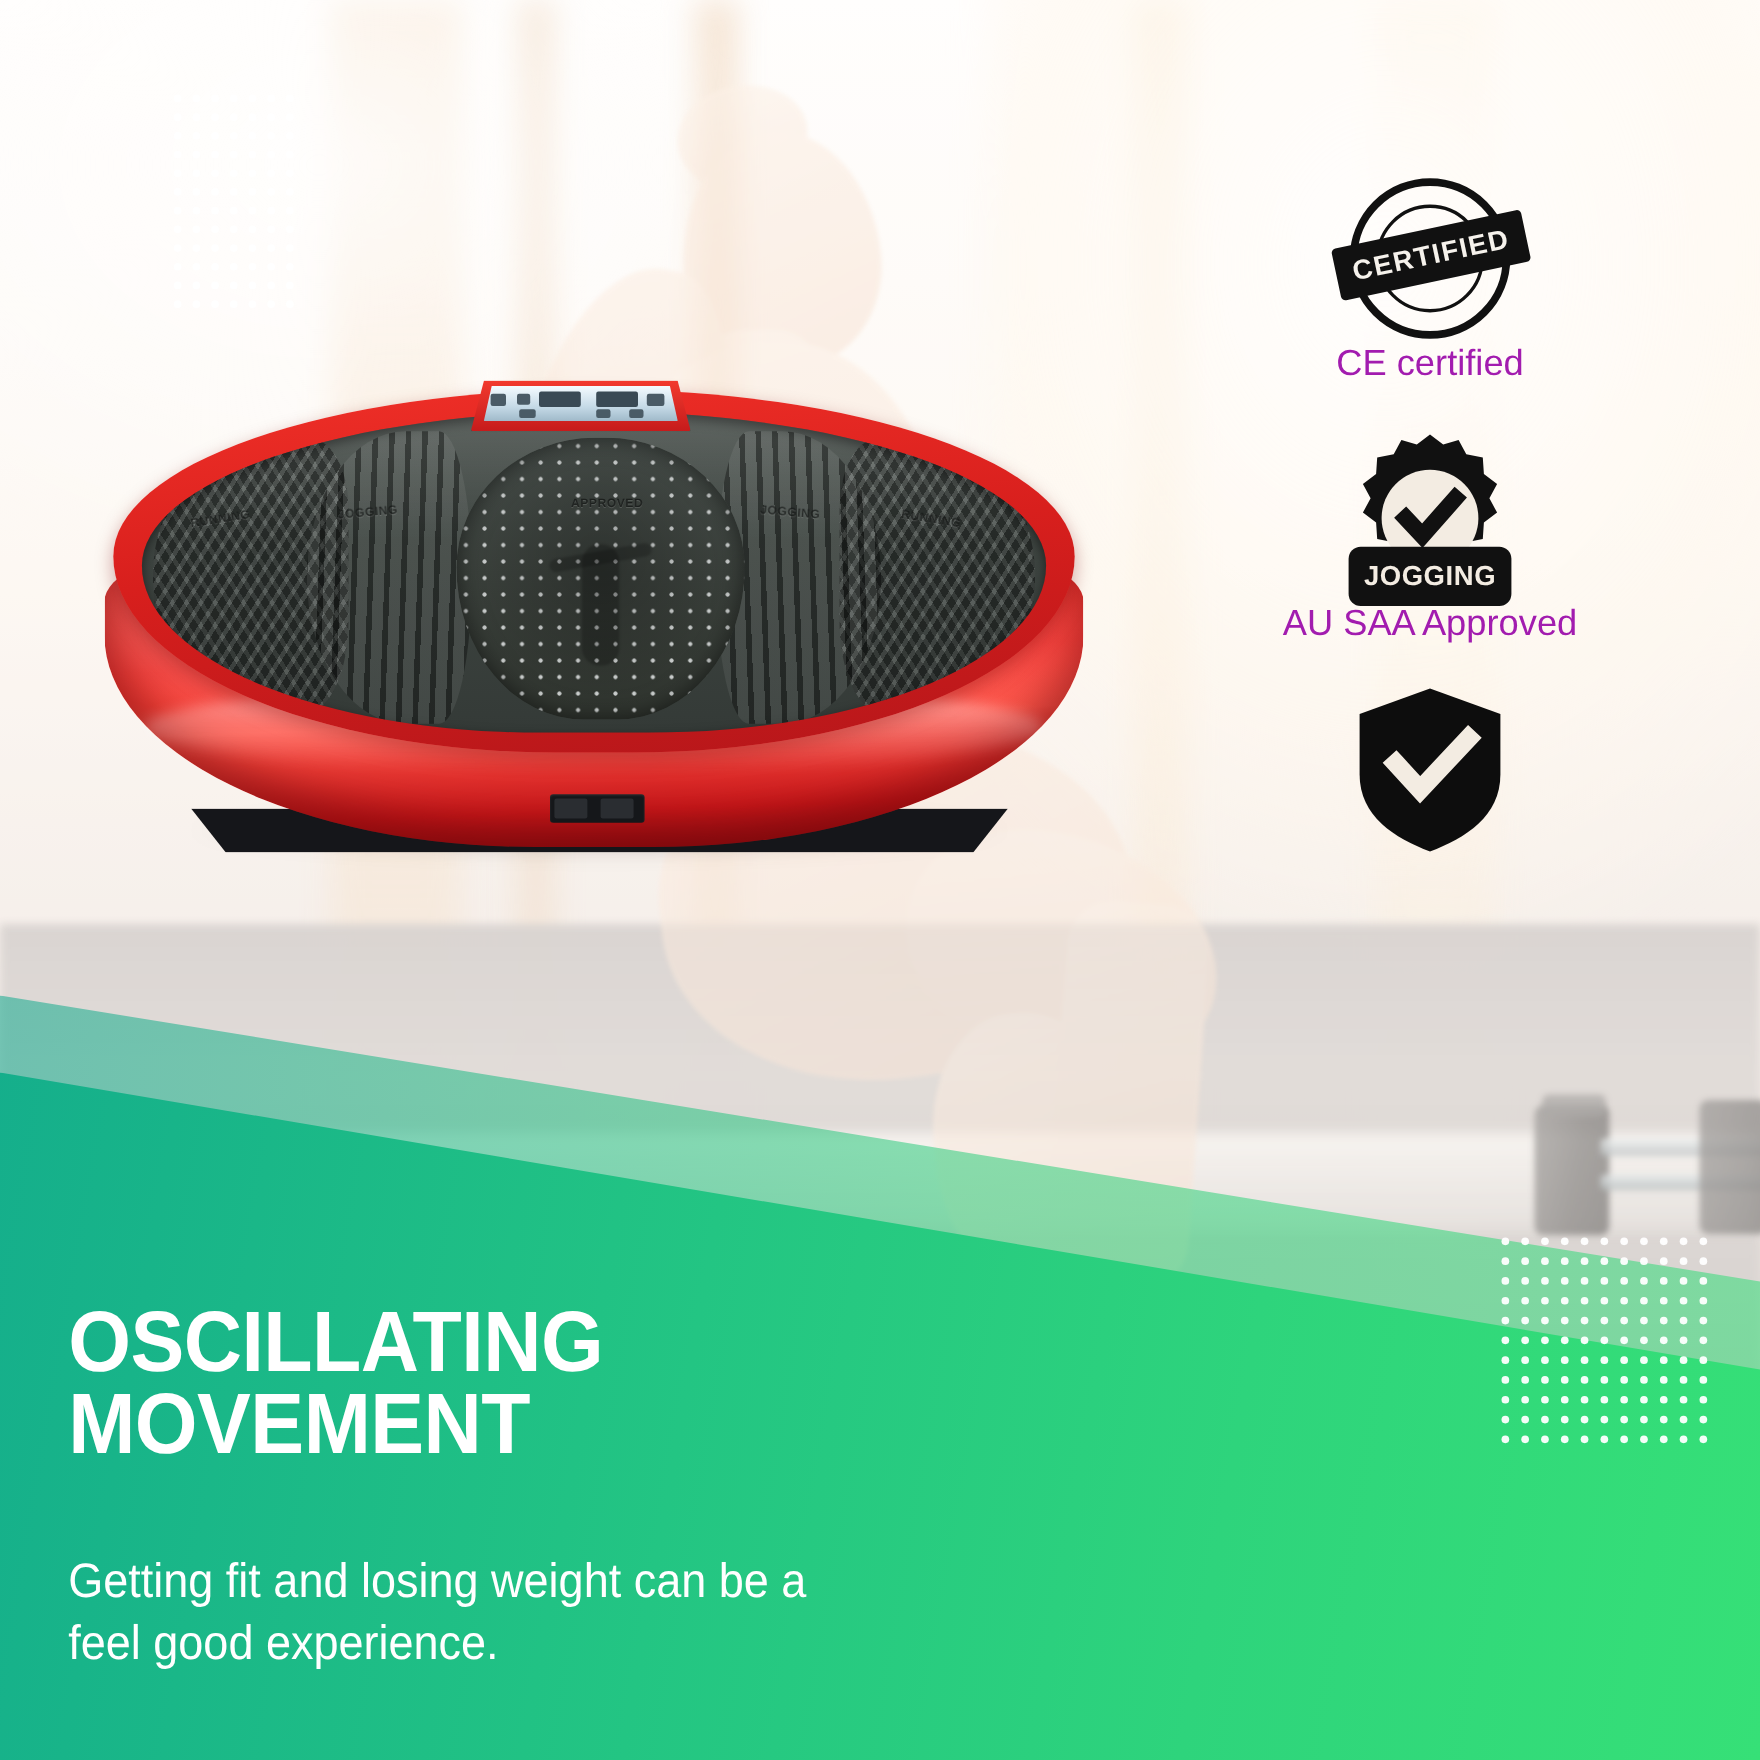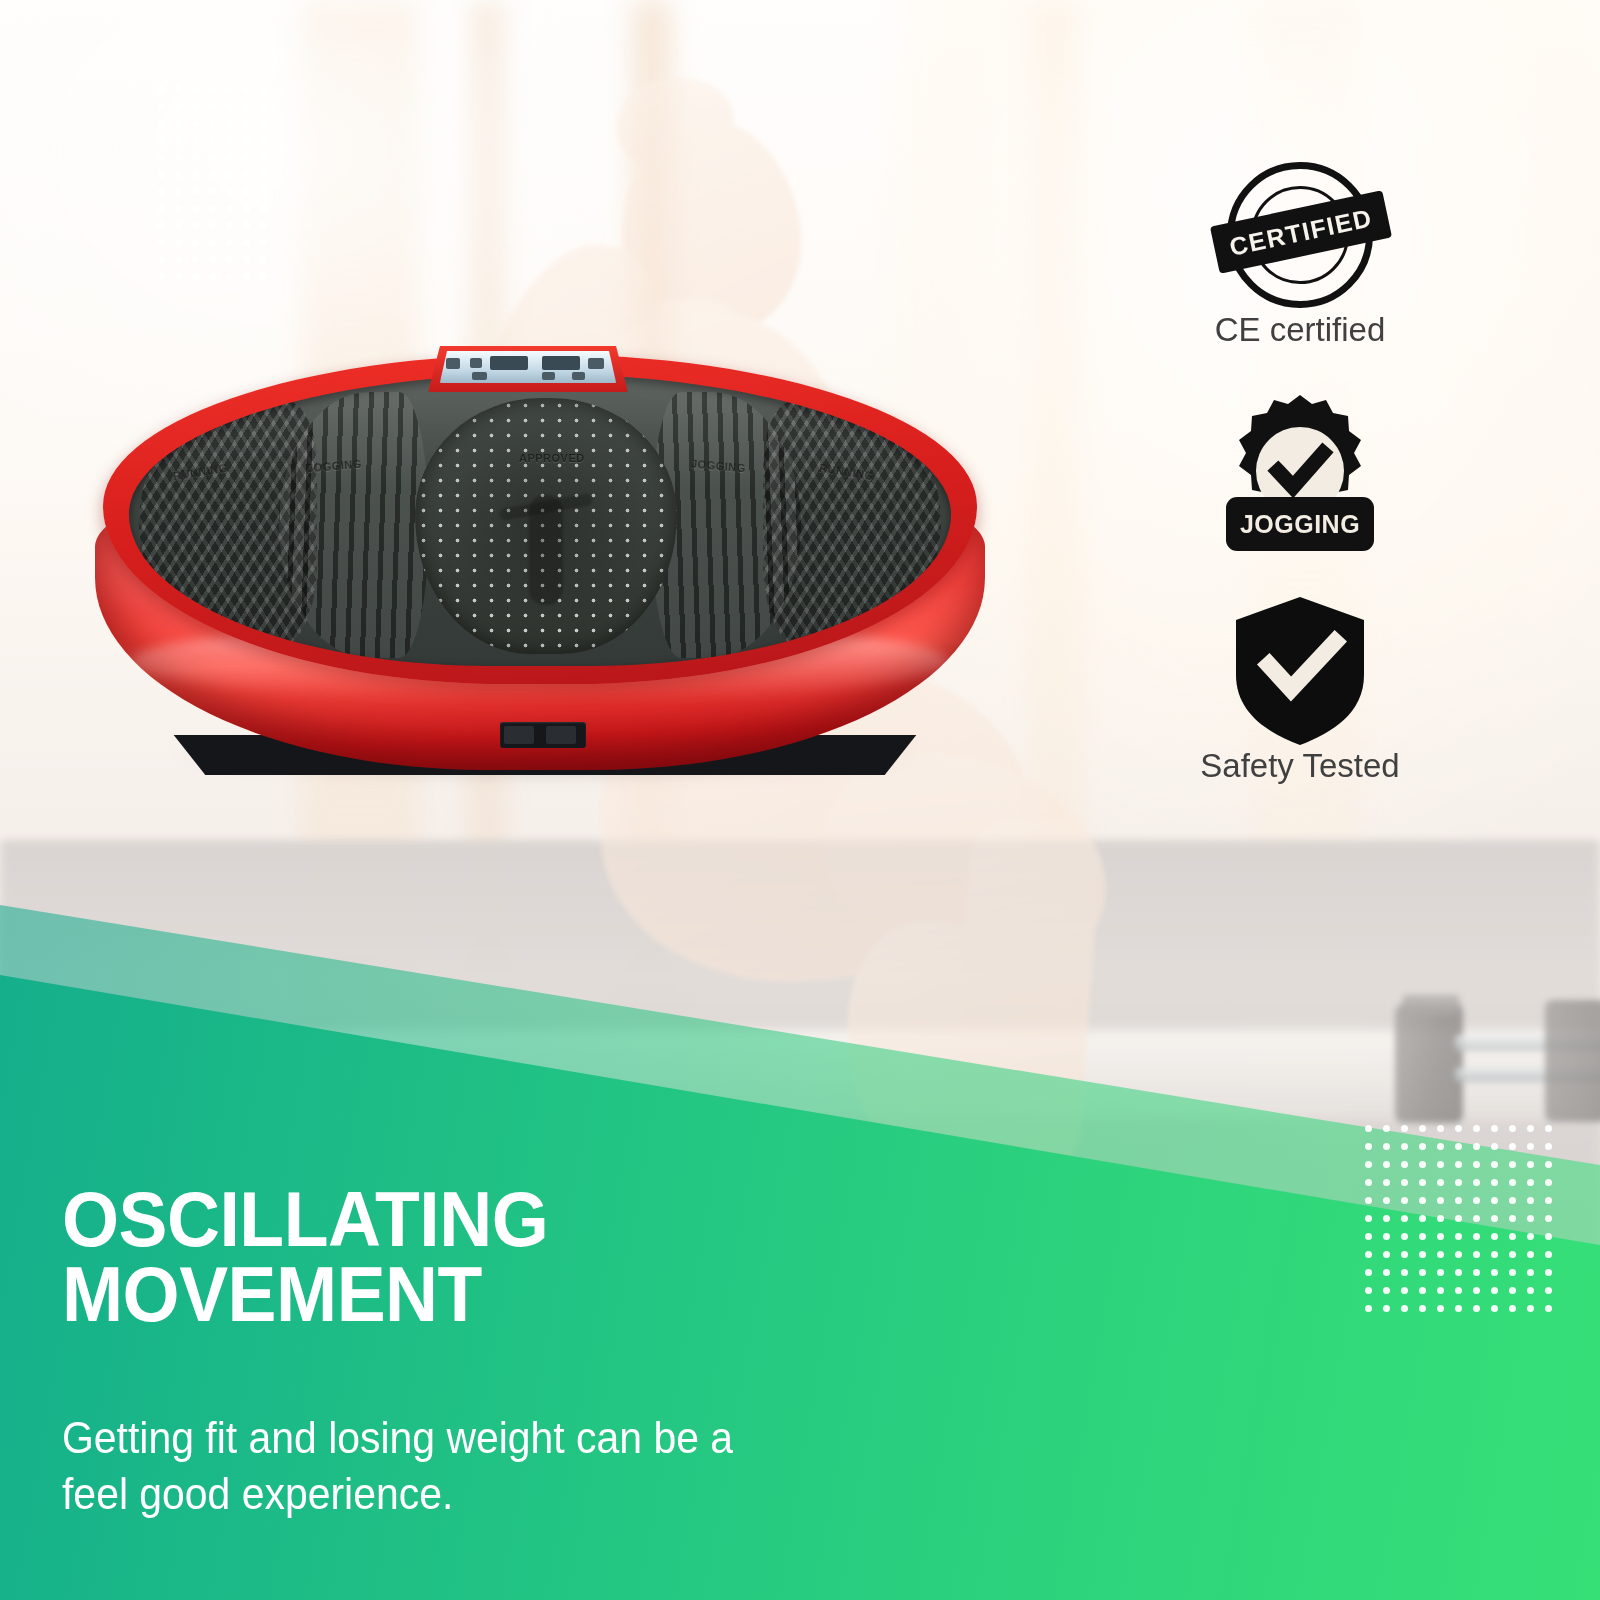--- a/index.html
+++ b/index.html
@@ -198,21 +198,21 @@
     background:#15171a;border-radius:3px;
     box-shadow:inset 0 1px 2px rgba(255,255,255,.12);
   }
   .port i{position:absolute;top:4px;width:30px;height:18px;background:#2a2d31;border-radius:2px;}
 
   
   .badges{position:absolute;left:1090px;top:150px;width:420px;text-align:center;}
   .badge-row{margin-bottom:8px;}
   .badge-art{height:170px;display:flex;align-items:center;justify-content:center;}
   .badge-label{
-    font-size:33px;color:#404040;line-height:1.1;margin-top:-8px;
+    font-size:33px;color:#a21caf;line-height:1.1;margin-top:-8px;
     font-family:"Liberation Sans",sans-serif;
   }
   
   .stamp{position:relative;width:150px;height:150px;}
   .stamp-ring{
     position:absolute;inset:2px;border-radius:50%;
     border:7px solid #111;
   }
   .stamp-ring2{
     position:absolute;inset:26px;border-radius:50%;
@@ -442,30 +442,30 @@
           <svg width="160" height="160" viewBox="0 0 160 160">
             <path fill="#111" d="M80 4l12 9 14-4 7 13 15 3 1 15 12 9-7 13 7 13-12 9-1 15-15 3-7 13-14-4-12 9-12-9-14 4-7-13-15-3-1-15-12-9 7-13-7-13 12-9 1-15 15-3 7-13 14 4z"></path>
             <circle cx="80" cy="80" r="44" fill="#f3ece2"></circle>
             <path d="M58 80 l15 16 l30 -34" stroke="#111" stroke-width="15" fill="none" stroke-linecap="square" stroke-linejoin="miter"></path>
           </svg>
           <div class="appr-label">
             <span>JOGGING</span>
           </div>
         </div>
       </div>
+      <div class="badge-label">AU SAA Approved</div>
     </div>
 
     <div class="badge-row" style="margin-top:30px;">
       <div class="badge-art">
         <svg width="150" height="160" viewBox="0 0 150 160">
           <path fill="#0d0d0d" d="M75 6 L139 29 V84 c0 38 -32 58 -64 70 C43 142 11 122 11 84 V29 Z"></path>
           <path d="M44 74 l22 24 l44 -47" stroke="#f3ece2" stroke-width="17" fill="none" stroke-linecap="square" stroke-linejoin="miter"></path>
         </svg>
       </div>
-      <div class="badge-label">Safety Tested</div>
     </div>
 
   </div>
 
   <div class="band-soft"></div>
   <div class="band-solid"></div>
 
   <div class="dotgrid" id="dots-br" style="left:1365px;top:1125px;">
       <i style="left: 0px; top: 0px; opacity: 0.95;"></i>
       <i style="left: 18px; top: 0px; opacity: 0.95;"></i>

